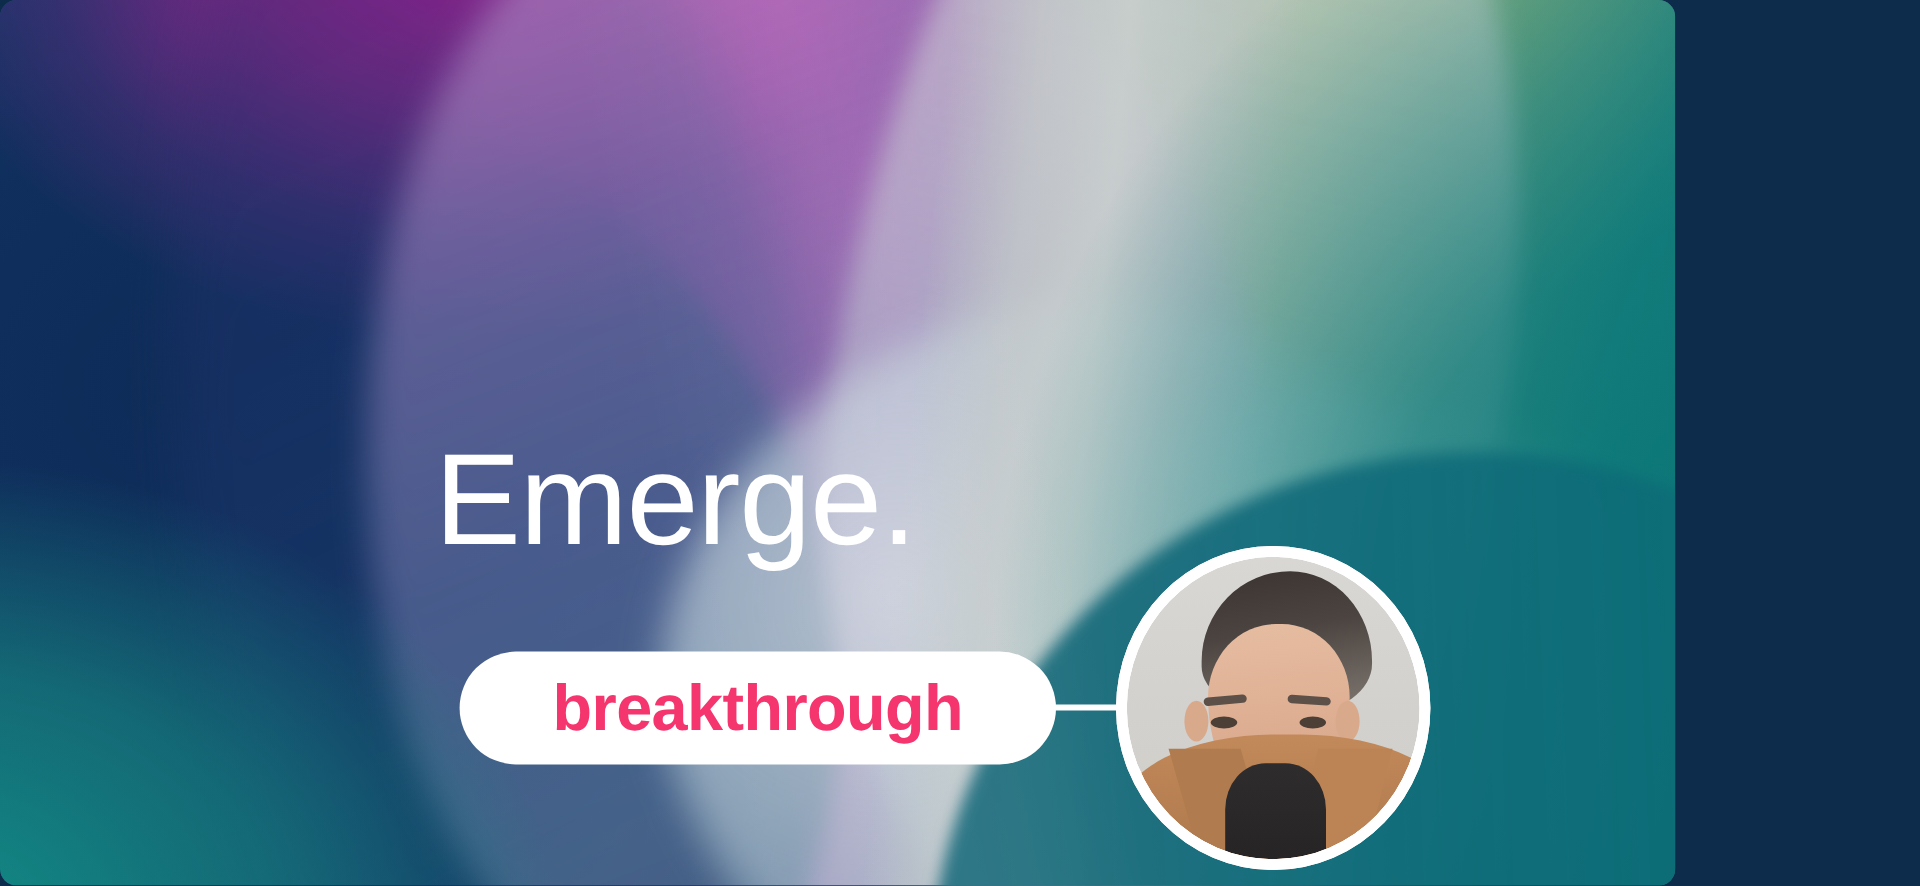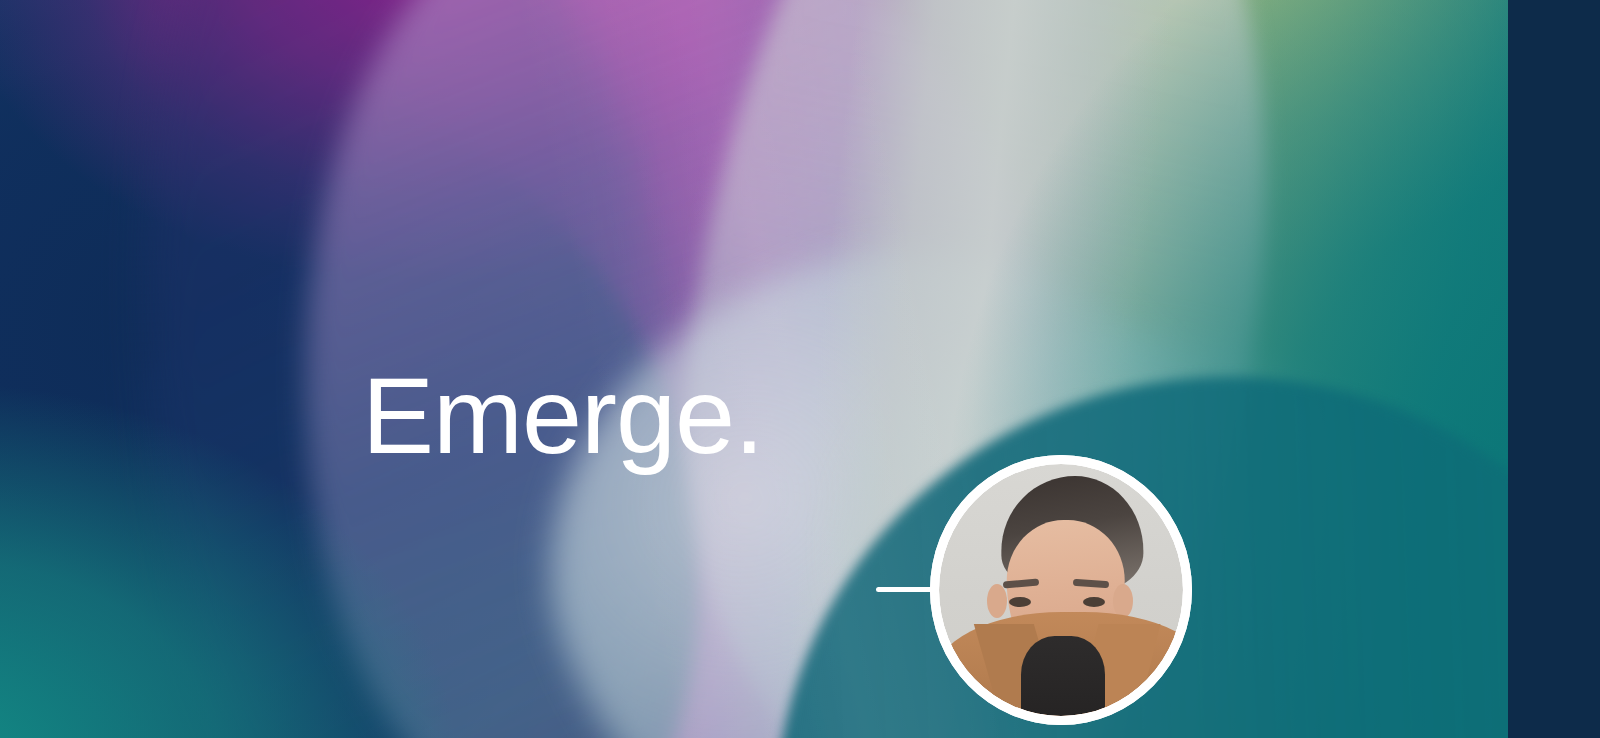--- a/index.html
+++ b/index.html
@@ -1,19 +1,20 @@
 <!DOCTYPE html>
 <html><head>
 <meta charset="utf-8">
 <style>
   html,body{margin:0;padding:0;background:#0d2b4a;}
   #stage{
-    position:relative;width:1508px;height:738px;overflow:hidden;
+    position:relative;width:1396px;height:738px;overflow:hidden;
     font-family:"Liberation Sans", sans-serif;
     background:#1b3a6b;
+    border-radius:14px;
   }
 
   
   .bg-layer{position:absolute;inset:0;}
 
   .bg-base{
     background:
       linear-gradient(100deg,
         #2d3f7a 0%,
         #1d3566 10%,
@@ -292,20 +293,23 @@
   <div class="bg-layer bg-teal-bl"></div>
   <div class="wedge-teal"></div>
   <div class="bg-layer sheen"></div>
 
   <div class="headline">
     <span class="line">Emerge.</span>
     
     
   </div>
 
+  <div class="pill">
+    <span class="pill-text">breakthrough</span>
+  </div>
 
   <div class="connector"></div>
 
   <div class="avatar">
     <div class="avatar-photo">
       <div class="ph-hair"></div>
       <div class="ph-face"></div>
       <div class="ph-ear l"></div>
       <div class="ph-ear r"></div>
       <div class="ph-brow l"></div>

